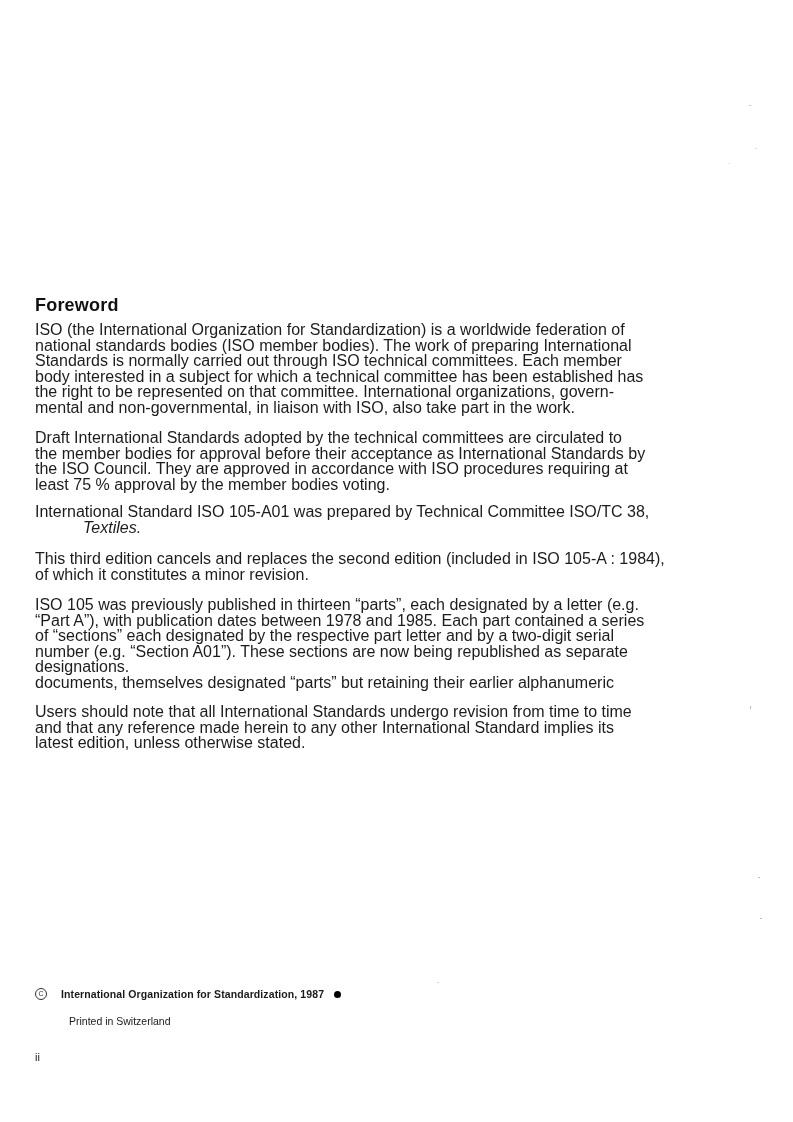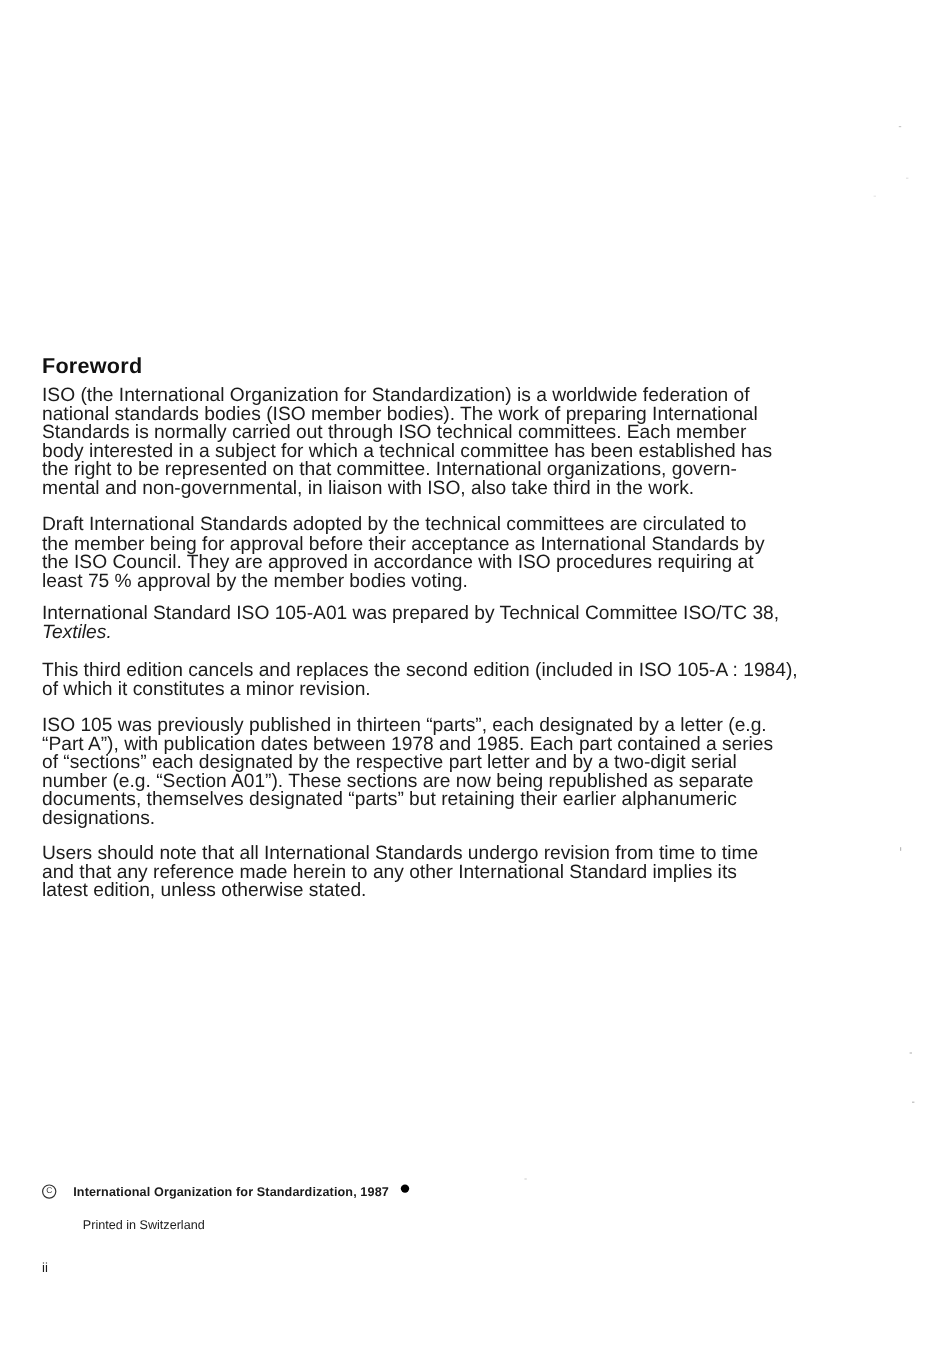--- a/index.html
+++ b/index.html
@@ -52,31 +52,31 @@
     }
     .para .line.last {
       text-align-last: left;
     }
     #p1 { top: 322px; }
     #p2 { top: 430px; }
     #p3 { top: 504px; }
     #p4 { top: 551px; }
     #p5 { top: 597px; }
     #p6 { top: 704px; }
-    .italic { font-style: italic; }
+    .italic { font-style: italic; margin-left: 48px; }
 
     .copyright {
       position: absolute;
       left: 35px;
       top: 987px;
       font-size: 10.5px;
       line-height: 14px;
       white-space: nowrap;
       display: flex;
-      align-items: flex-start;
+      align-items: center;
     }
     .copyright .c-symbol {
       display: inline-block;
       width: 10px;
       height: 10px;
       border: 1px solid #333;
       border-radius: 50%;
       font-size: 7px;
       line-height: 10px;
       text-align: center;
@@ -125,47 +125,47 @@
 <div class="page">
 
   <h1 class="heading">Foreword</h1>
 
   <p class="para" id="p1">
     <span class="line">ISO (the International Organization for Standardization) is a worldwide federation of</span>
     <span class="line">national standards bodies (ISO member bodies). The work of preparing International</span>
     <span class="line">Standards is normally carried out through ISO technical committees. Each member</span>
     <span class="line">body interested in a subject for which a technical committee has been established has</span>
     <span class="line">the right to be represented on that committee. International organizations, govern-</span>
-    <span class="line last">mental and non-governmental, in liaison with ISO, also take third in the work.</span>
+    <span class="line last">mental and non-governmental, in liaison with ISO, also take part in the work.</span>
   </p>
 
   <p class="para" id="p2">
     <span class="line">Draft International Standards adopted by the technical committees are circulated to</span>
-    <span class="line">the member being for approval before their acceptance as International Standards by</span>
+    <span class="line">the member bodies for approval before their acceptance as International Standards by</span>
     <span class="line">the ISO Council. They are approved in accordance with ISO procedures requiring at</span>
     <span class="line last">least 75 % approval by the member bodies voting.</span>
   </p>
 
   <p class="para" id="p3">
     <span class="line">International Standard ISO 105-A01 was prepared by Technical Committee ISO/TC 38,</span>
     <span class="line last italic">Textiles.</span>
   </p>
 
   <p class="para" id="p4">
     <span class="line">This third edition cancels and replaces the second edition (included in ISO 105-A : 1984),</span>
     <span class="line last">of which it constitutes a minor revision.</span>
   </p>
 
   <p class="para" id="p5">
     <span class="line">ISO 105 was previously published in thirteen “parts”, each designated by a letter (e.g.</span>
     <span class="line">“Part A”), with publication dates between 1978 and 1985. Each part contained a series</span>
     <span class="line">of “sections” each designated by the respective part letter and by a two-digit serial</span>
     <span class="line">number (e.g. “Section A01”). These sections are now being republished as separate</span>
+    <span class="line last">designations.</span>
     <span class="line">documents, themselves designated “parts” but retaining their earlier alphanumeric</span>
-    <span class="line last">designations.</span>
   </p>
 
   <p class="para" id="p6">
     <span class="line">Users should note that all International Standards undergo revision from time to time</span>
     <span class="line">and that any reference made herein to any other International Standard implies its</span>
     <span class="line last">latest edition, unless otherwise stated.</span>
   </p>
 
   <div class="copyright">
     <span class="c-symbol">C</span>

